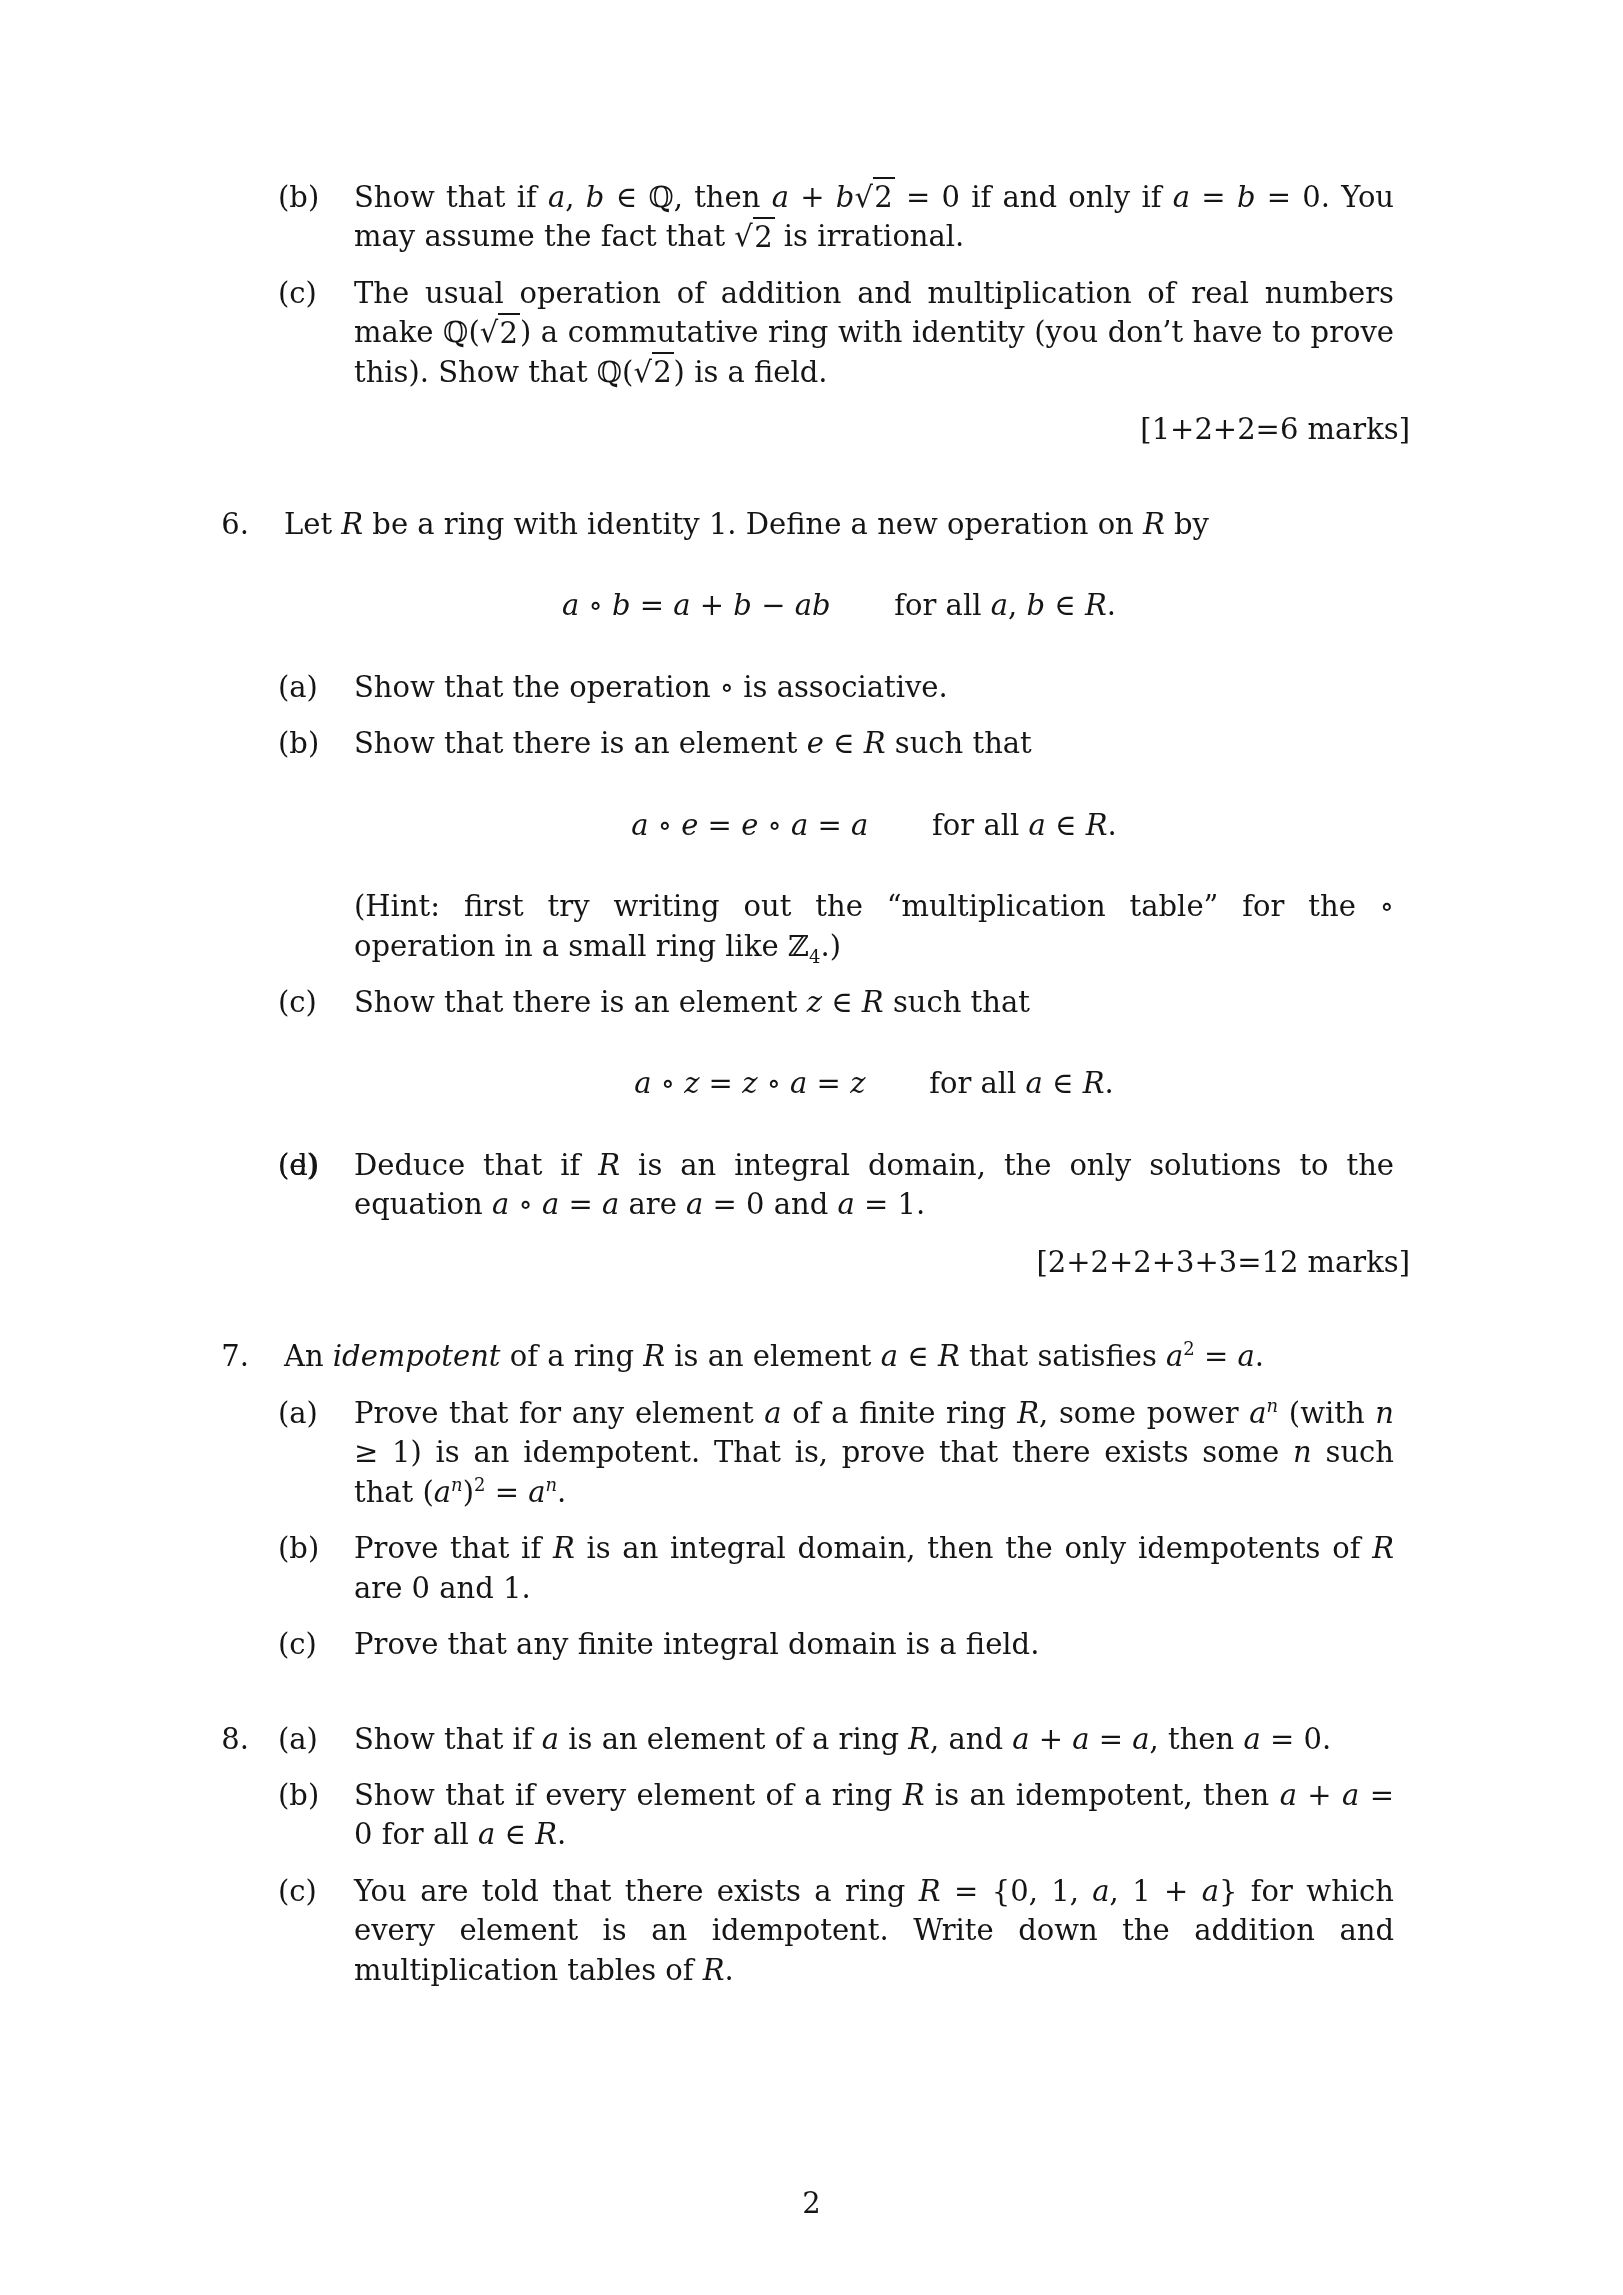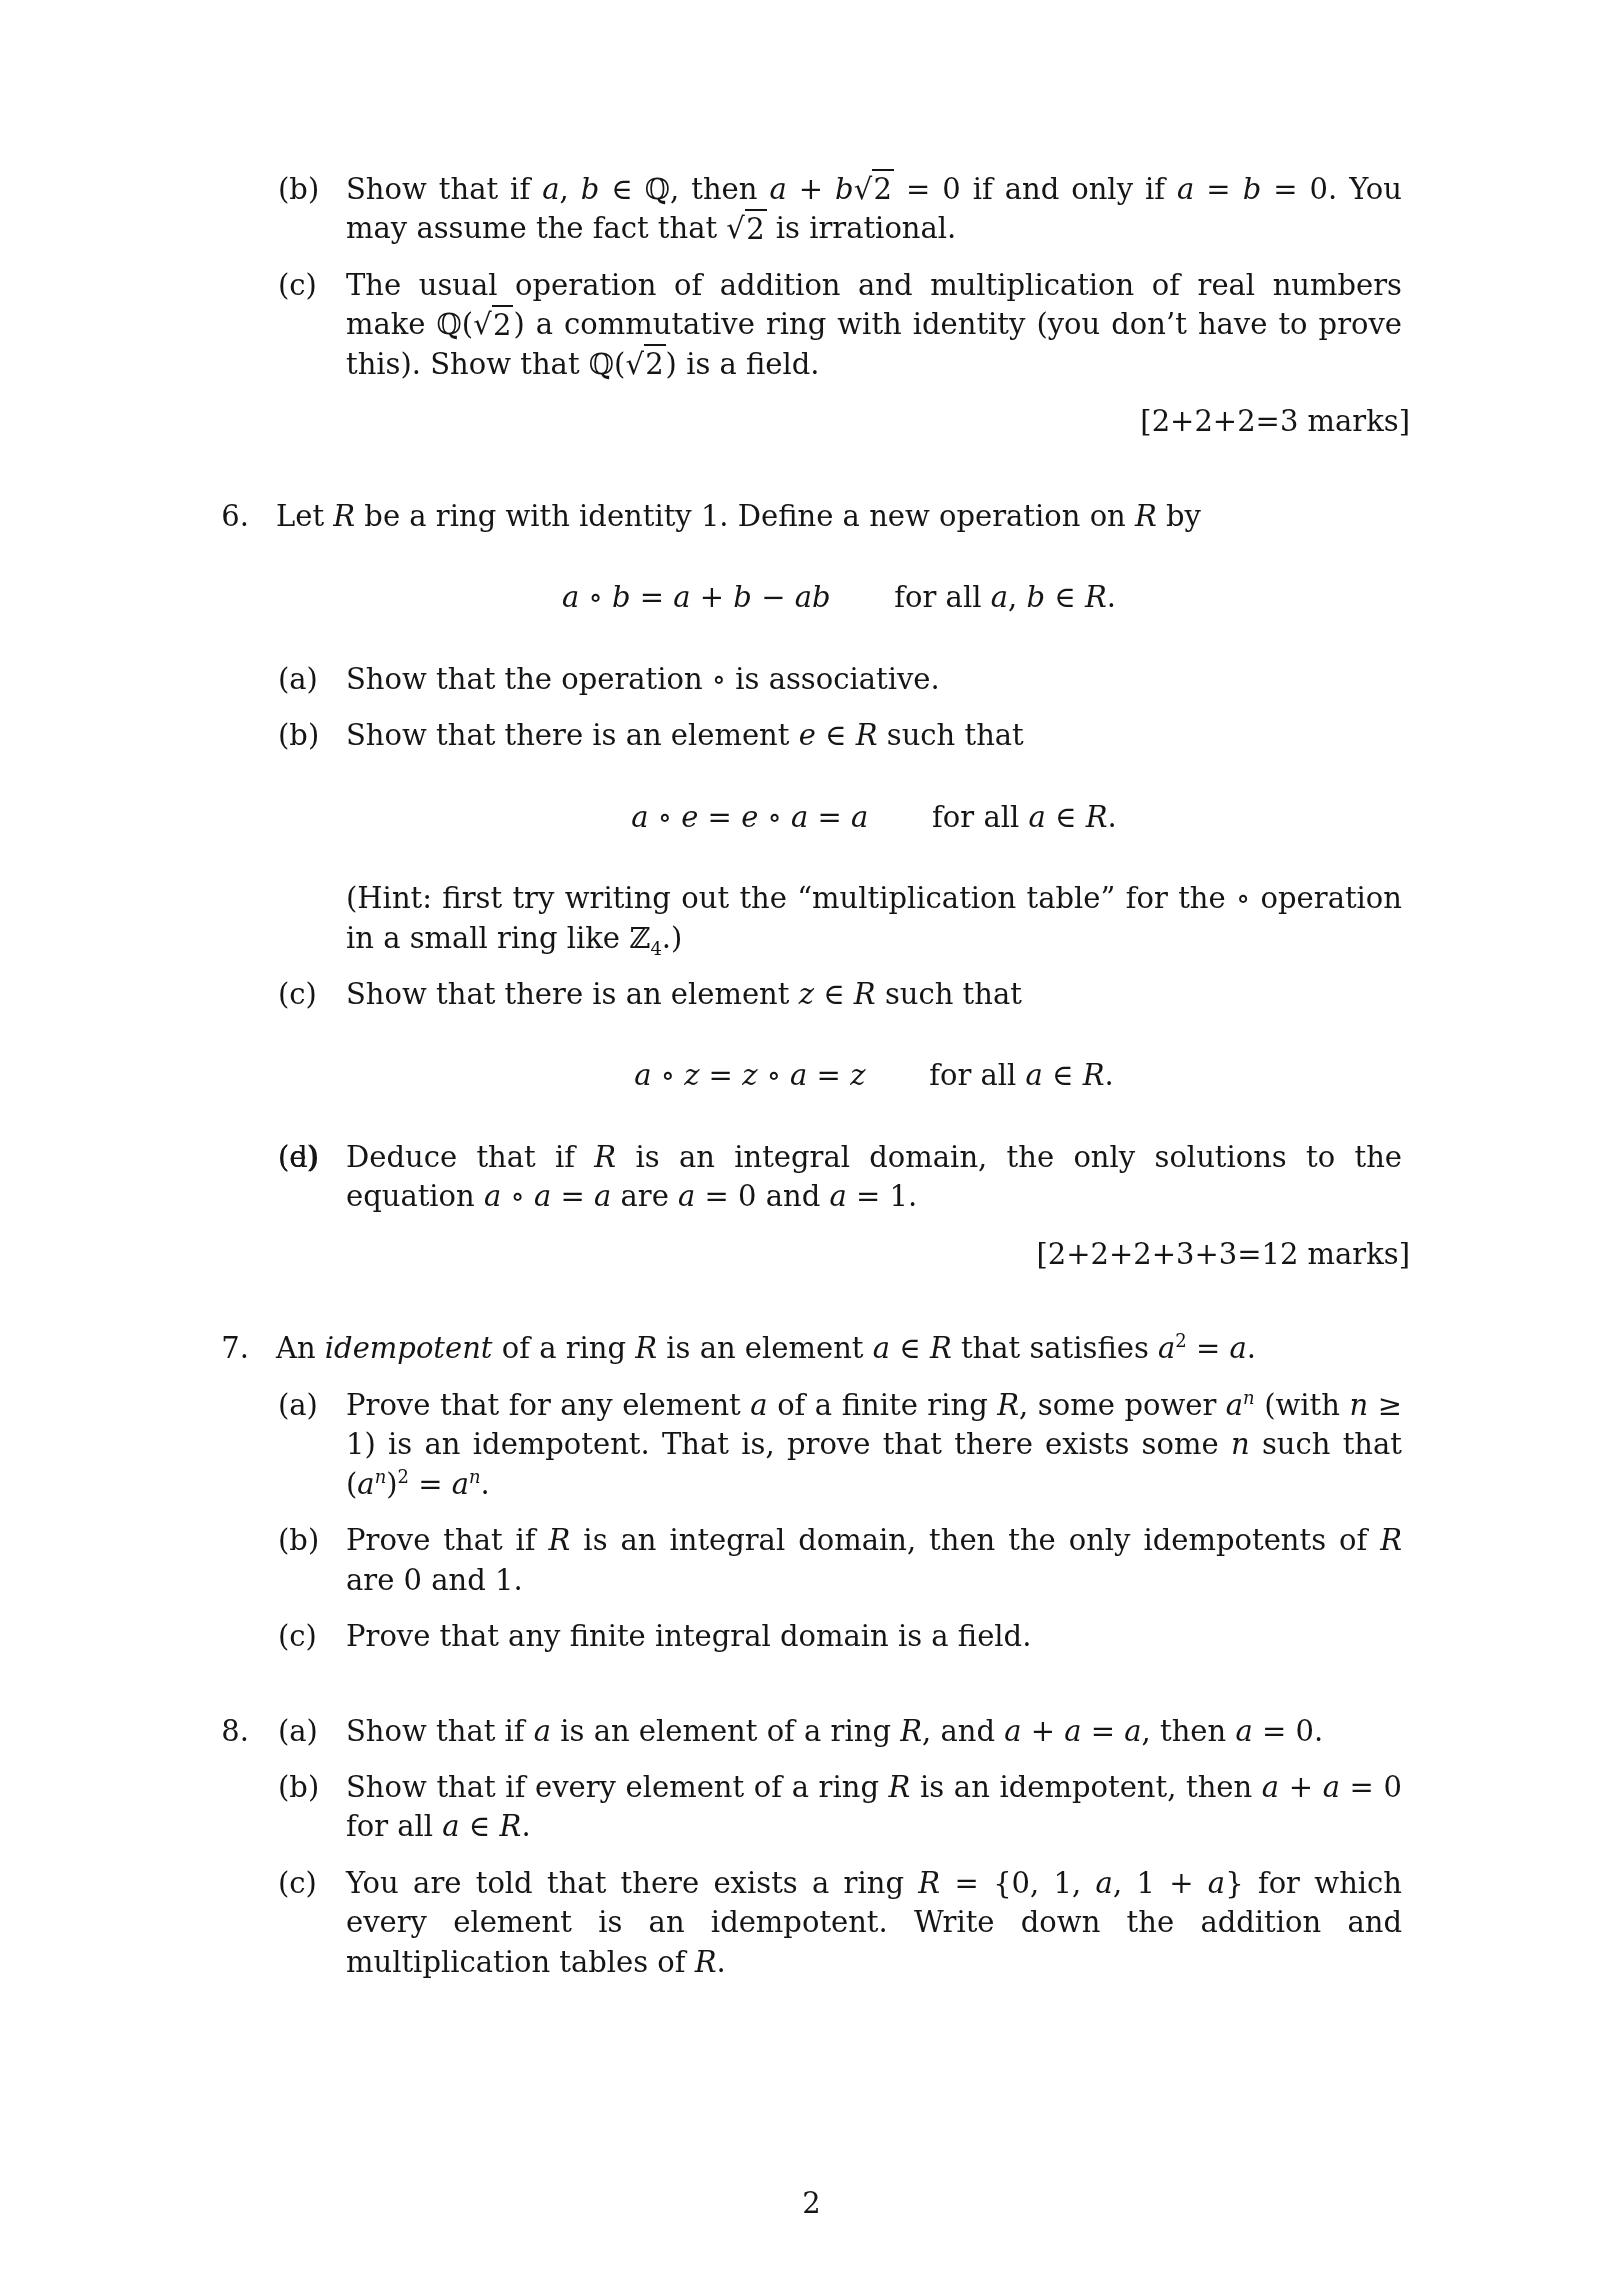--- a/index.html
+++ b/index.html
@@ -14,21 +14,21 @@
     line-height:1.36;
     overflow:hidden;
   }
   .content{
     position:absolute;
     left:216px;
     top:162px;
     width:1194px;
     text-align:justify;
   }
-  p{margin:8px;}
+  p{margin:16px;}
   .problem{position:relative;margin-bottom:55px;}
   .pnum{position:absolute;left:5.2px;top:0;}
   .intro{padding-left:52px;}
   .sub{position:relative;padding-left:122px;margin-top:17px;}
   .problem > .sub:first-child{margin-top:0;}
   .pnum + .sub{margin-top:0;}
   .slabel{position:absolute;left:62px;top:0;}
   .display{text-align:center;margin:42px 0;}
   .note{margin-top:23.6px;}
   .marks{text-align:right;margin-top:18.3px;}
@@ -52,21 +52,21 @@
 
     <section class="problem">
       <div class="sub">
         <span class="slabel">(b)</span>
         <p class="body">Show that if <i>a</i>, <i>b</i> ∈ <span class="bb">ℚ</span>, then <i>a</i> + <i>b</i><span class="sqrt"><span class="sqrt-sym">√</span><span class="rad">2</span></span> = 0 if and only if <i>a</i> = <i>b</i> = 0.  You may assume the fact that <span class="sqrt"><span class="sqrt-sym">√</span><span class="rad">2</span></span> is irrational.</p>
       </div>
       <div class="sub">
         <span class="slabel">(c)</span>
         <p class="body">The usual operation of addition and multiplication of real numbers make <span class="bb">ℚ</span>(<span class="sqrt"><span class="sqrt-sym">√</span><span class="rad">2</span></span>) a commutative ring with identity (you don’t have to prove this). Show that <span class="bb">ℚ</span>(<span class="sqrt"><span class="sqrt-sym">√</span><span class="rad">2</span></span>) is a field.</p>
       </div>
-      <div class="marks">[2+2+2=3 marks]</div>
+      <div class="marks">[1+2+2=6 marks]</div>
     </section>
 
     <section class="problem">
       <span class="pnum">6.</span>
       <div class="intro">
         <p>Let <i>R</i> be a ring with identity 1.  Define a new operation on <i>R</i> by</p>
         <p class="display"><i>a</i> ∘ <i>b</i> = <i>a</i> + <i>b</i> − <i>ab</i><span class="q" style="width: 2.2em;"></span>for all <i>a</i>, <i>b</i> ∈ <i>R</i>.</p>
       </div>
       <div class="sub">
         <span class="slabel">(a)</span>

